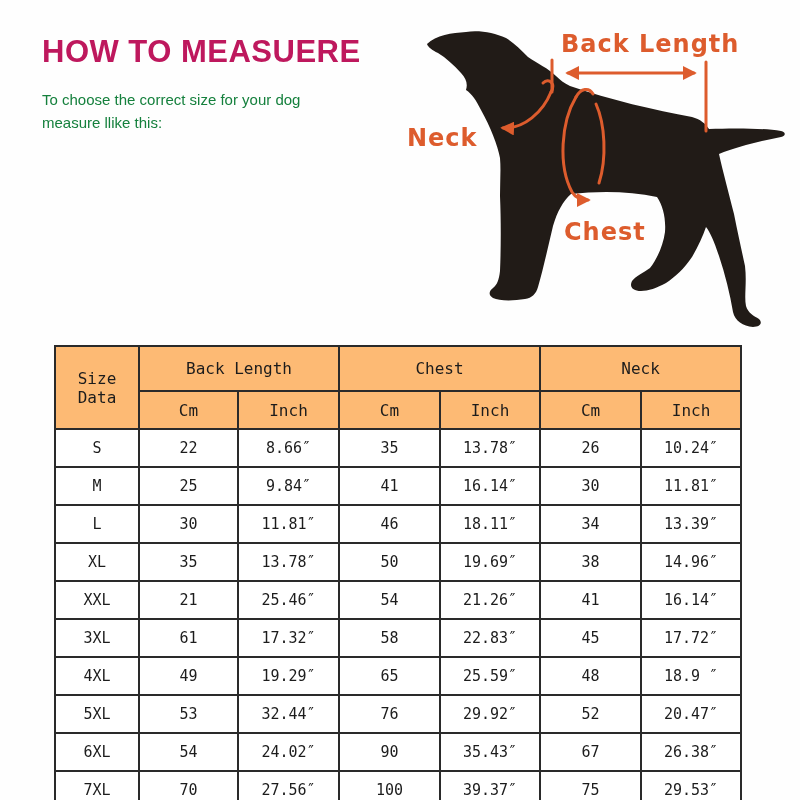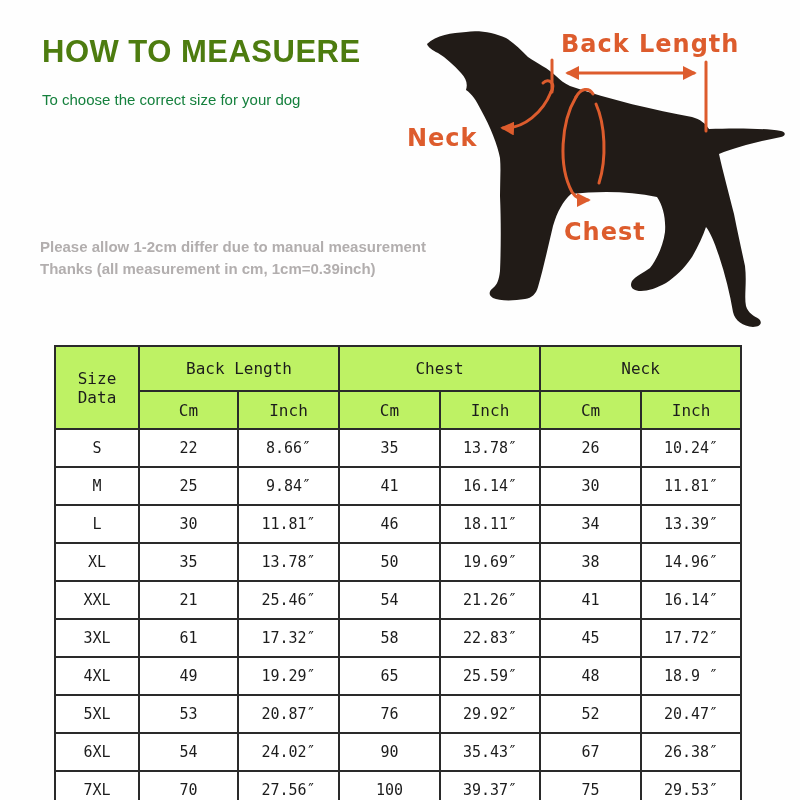--- a/index.html
+++ b/index.html
@@ -1,21 +1,21 @@
 <!DOCTYPE html>
 <html><head>
 <meta charset="utf-8">
 <style>
   html,body{margin:0;padding:0;background:#ffffff;}
   .canvas{position:relative;width:800px;height:800px;background:#fefefe;overflow:hidden;
           font-family:"Liberation Sans", sans-serif;}
 
   
   .main-title{position:absolute;left:42px;top:34px;font-size:31px;font-weight:800;
-              letter-spacing:.5px;color:#4d7c0f;}
+              letter-spacing:.5px;color:#be185d;}
   .intro{position:absolute;left:42px;top:88px;font-size:15px;line-height:1.55;color:#15803d;}
   .attention-title{position:absolute;left:40px;top:192px;font-size:29px;font-weight:800;
                    letter-spacing:.5px;color:#e6493f;}
   .attention-body{position:absolute;left:40px;top:236px;width:398px;overflow:hidden;
                   font-size:15px;font-weight:700;line-height:1.45;color:#b2aeae;}
   .attention-body .clip{white-space:nowrap;overflow:hidden;}
 
   
   .diagram-svg{position:absolute;left:0;top:0;width:800px;height:800px;pointer-events:none;}
   .dog-label{position:absolute;color:#dd5c2d;font-size:24px;font-weight:600;
@@ -23,41 +23,38 @@
   .lbl-back{left:561px;top:30px;}
   .lbl-neck{left:407px;top:124px;}
   .lbl-chest{left:564px;top:218px;}
 
   
   .size-table{position:absolute;left:54px;top:345px;border-collapse:collapse;
               table-layout:fixed;width:686px;
               font-family:"DejaVu Sans Mono", monospace;color:#1c1c1c;}
   .size-table td,.size-table th{border:2px solid #2a2a2a;text-align:center;
               vertical-align:middle;padding:0;font-weight:400;}
-  .size-table thead td,.size-table thead th{background:#bef264;font-size:16px;}
+  .size-table thead td,.size-table thead th{background:#fdba74;font-size:16px;}
   .size-table tbody td{background:#ffffff;font-size:15px;height:36px;}
   .row-group{height:45px;}
   .row-units{height:38px;}
   .corner-cell{position:relative;font-size:15px;
      background-image:linear-gradient(to bottom right,
        transparent calc(50% - 1px), #2a2a2a calc(50% - 1px),
        #2a2a2a calc(50% + 1px), transparent calc(50% + 1px));}
 </style>
 </head>
 <body>
 
 <div class="canvas">
 
   <div class="main-title">HOW TO MEASUERE</div>
   <div class="intro">
     <div>To choose the correct size for your dog</div>
-  </div>
-  <div class="attention-body">
-    <div class="clip">Please allow 1-2cm differ due to manual measurement</div>
-    <div class="clip">Thanks (all measurement in cm, 1cm=0.39inch)</div>
+    <div>measure llike this:</div>
   </div>
 
   <svg class="diagram-svg" viewBox="0 0 800 800" xmlns="http://www.w3.org/2000/svg">
     <defs>
       <marker id="arr" viewBox="0 0 10 10" refX="8" refY="5" markerWidth="4.6" markerHeight="4.6" orient="auto-start-reverse">
         <path d="M0,0 L10,5 L0,10 z" fill="#dd5c2d"></path>
       </marker>
     </defs>
 
     <path fill="#211b17" d="
@@ -218,21 +215,21 @@
           <td>19.29″</td>
           <td>65</td>
           <td>25.59″</td>
           <td>48</td>
           <td>18.9 ″</td>
         </tr>
 
         <tr>
           <td>5XL</td>
           <td>53</td>
-          <td>20.87″</td>
+          <td>32.44″</td>
           <td>76</td>
           <td>29.92″</td>
           <td>52</td>
           <td>20.47″</td>
         </tr>
 
         <tr>
           <td>6XL</td>
           <td>54</td>
           <td>24.02″</td>

